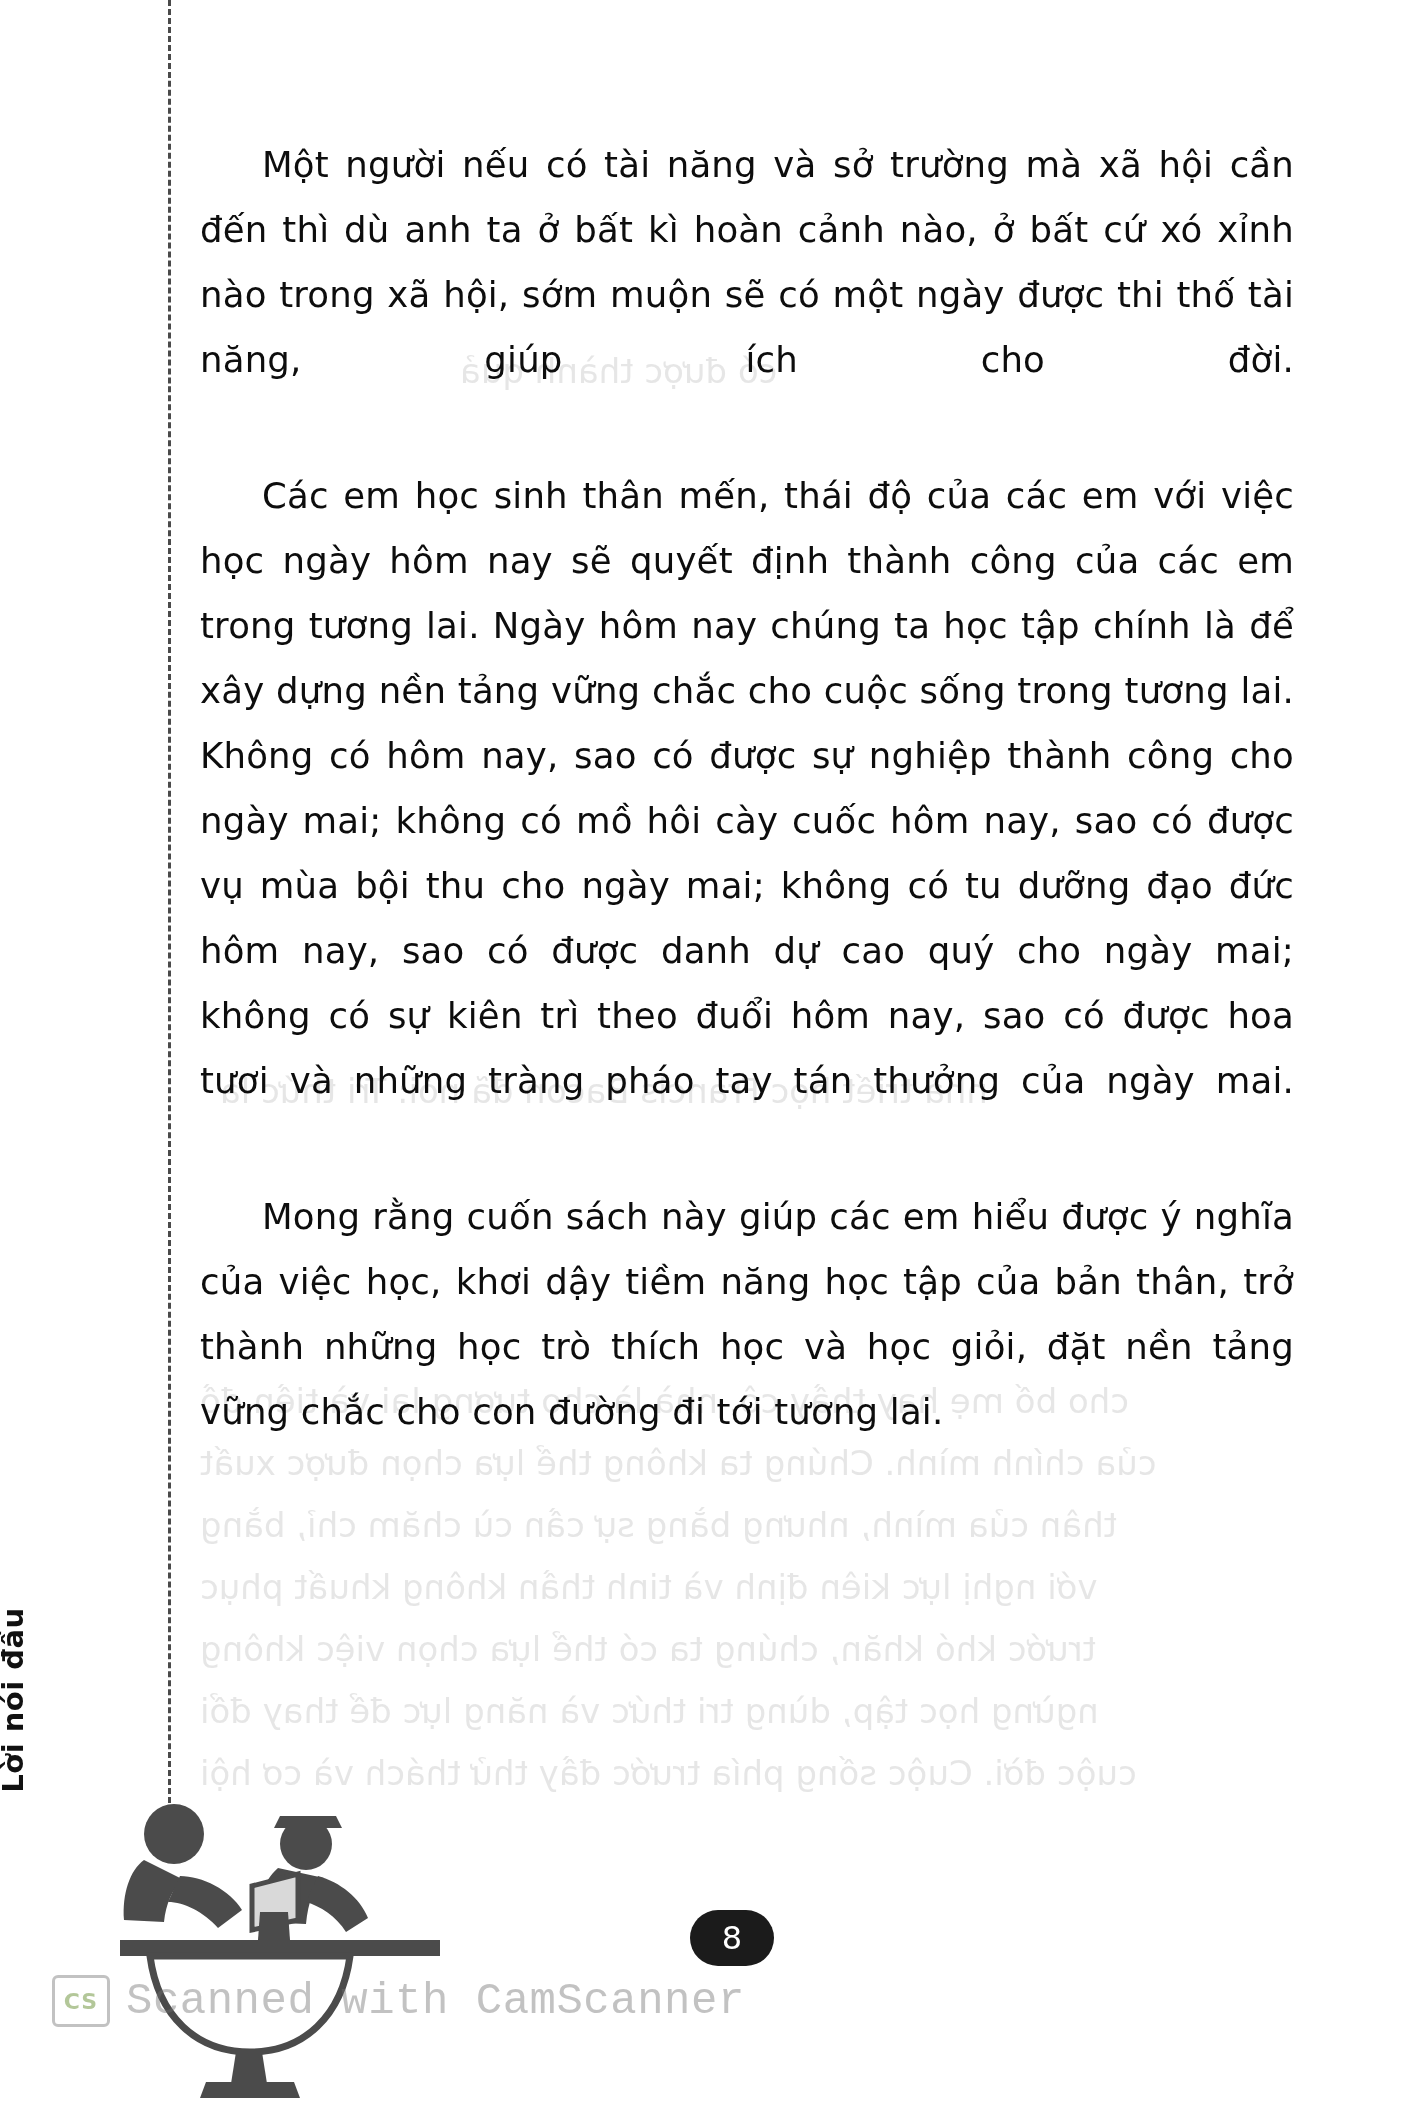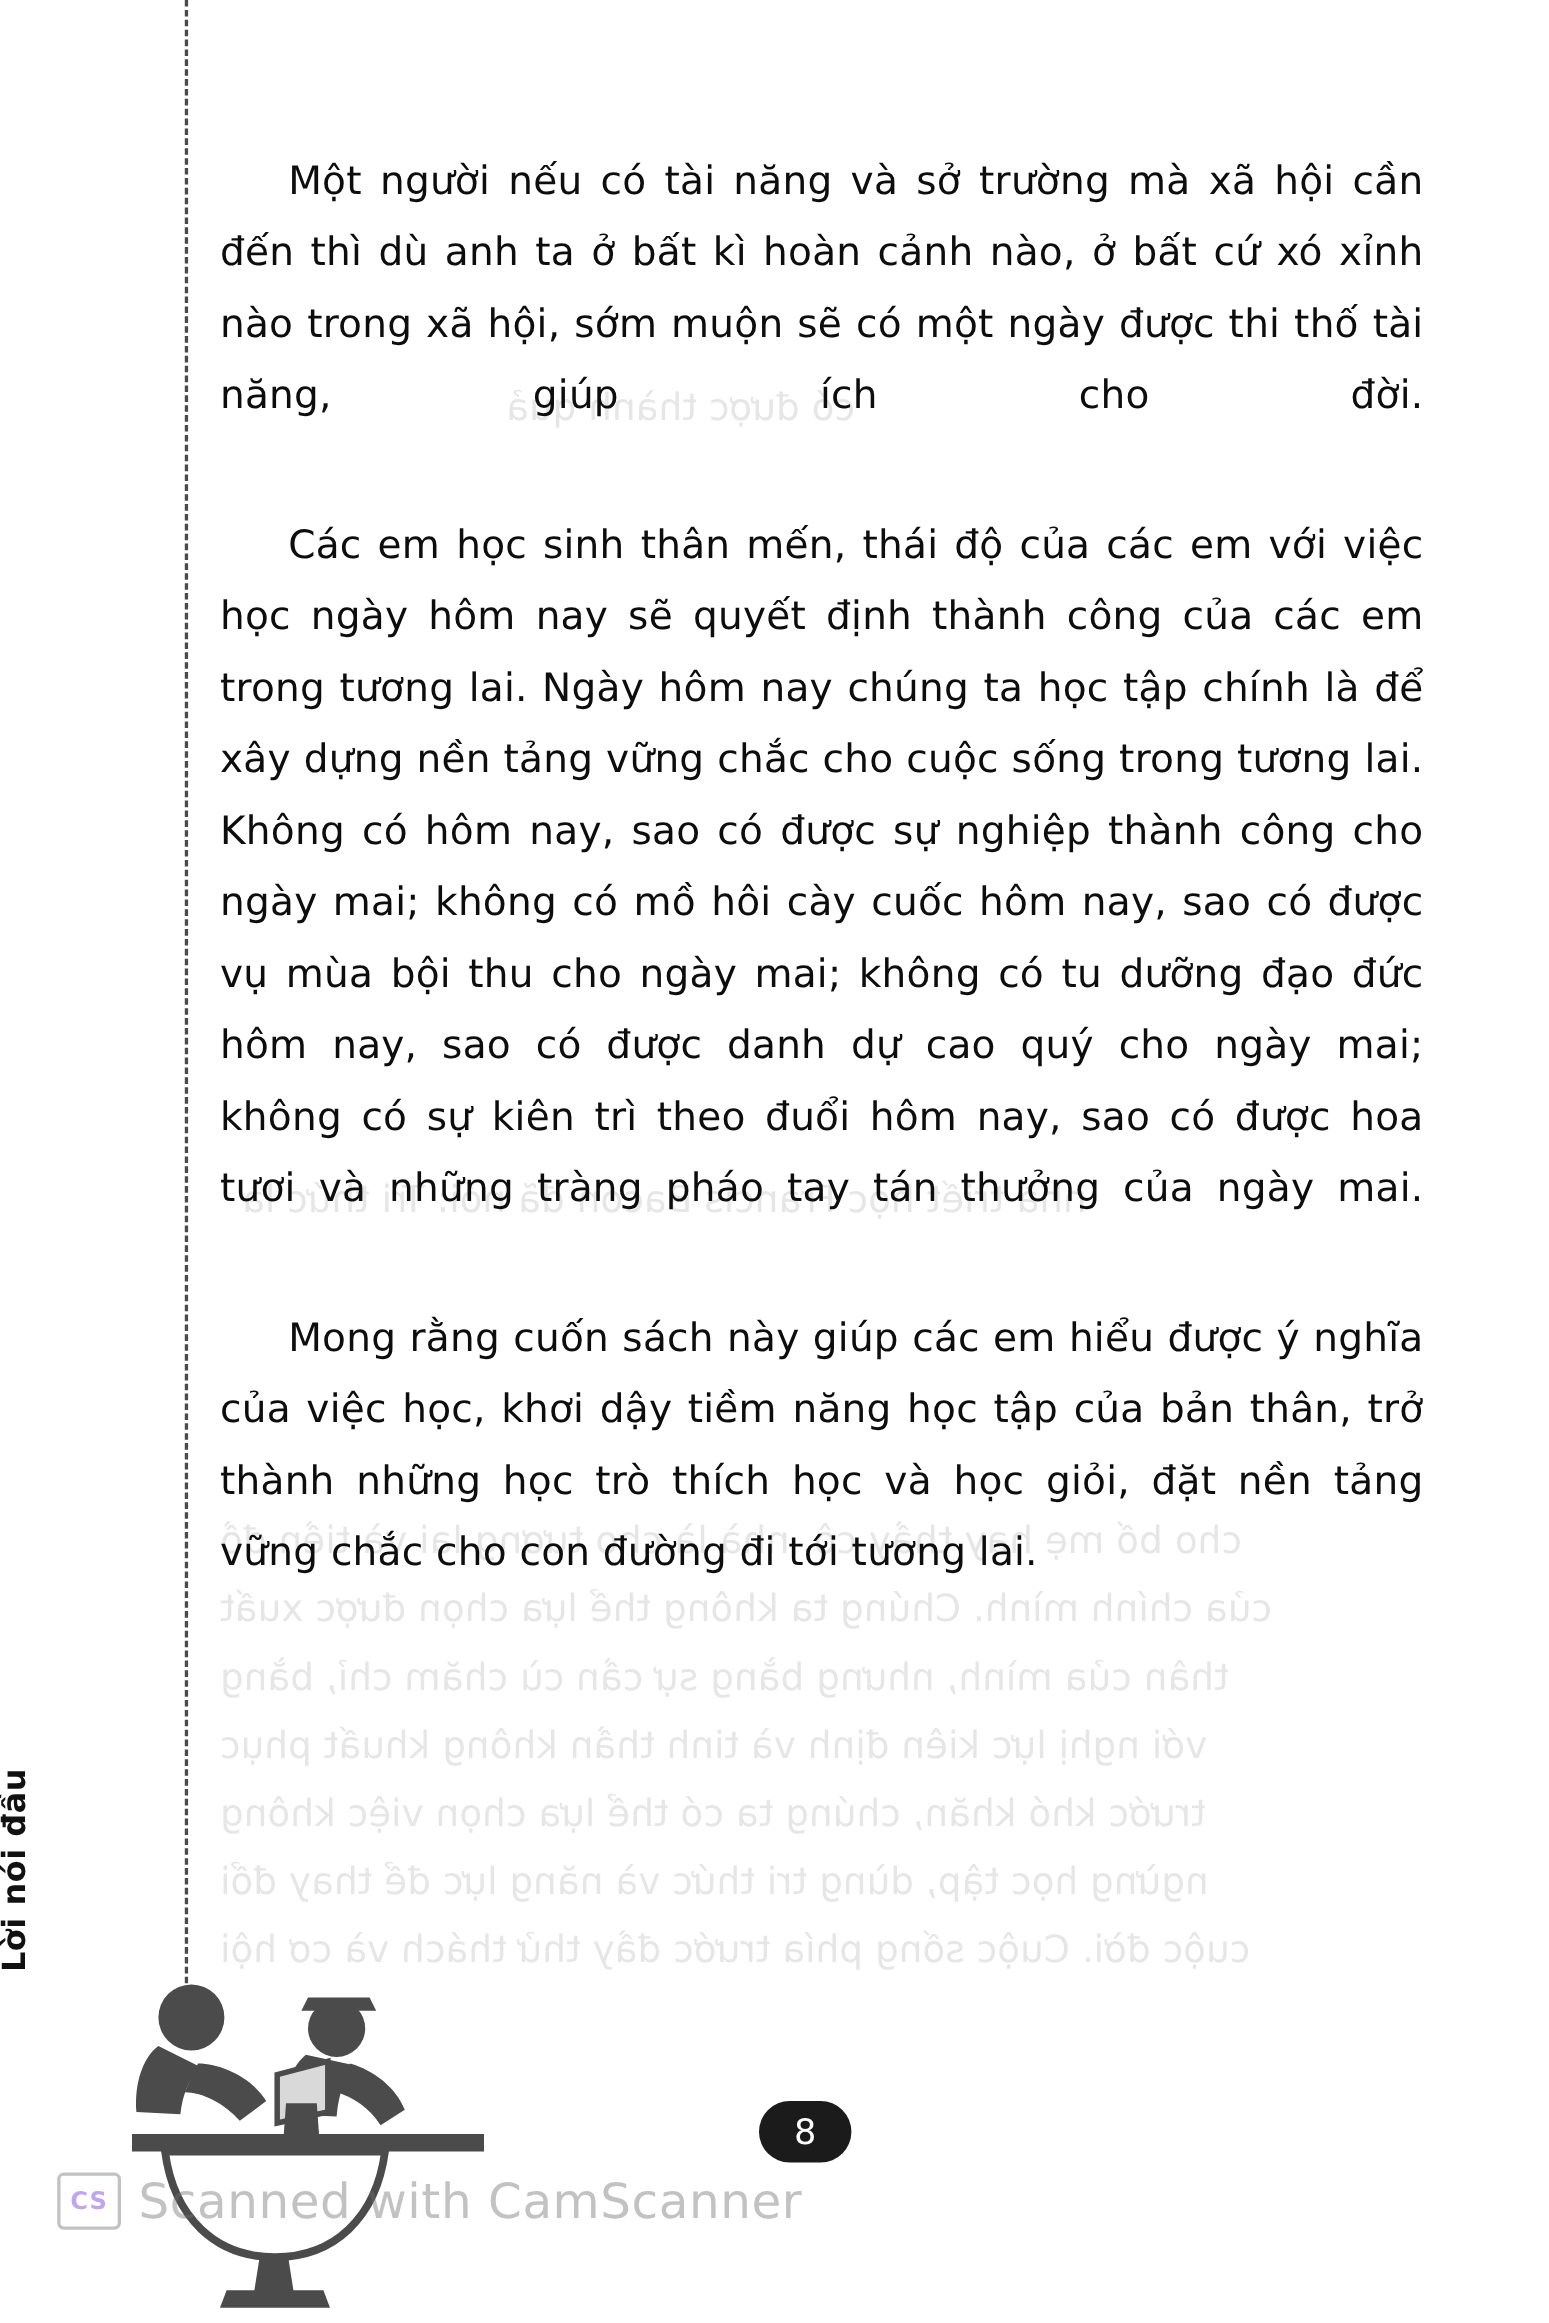--- a/index.html
+++ b/index.html
@@ -123,32 +123,33 @@
     display: flex;
     align-items: center;
     gap: 16px;
     opacity: 0.42;
   }
   #watermark .cs-badge {
     width: 52px;
     height: 46px;
     border: 3px solid #6f6f6f;
     border-radius: 6px;
-    color: #6d28d9;
+    color: #4d7c0f;
     font-size: 22px;
     font-weight: bold;
     display: flex;
     align-items: center;
     justify-content: center;
     letter-spacing: 1px;
   }
   #watermark .cs-text {
     color: #6f6f6f;
     font-size: 44px;
     letter-spacing: 0.5px;
+    font-family: Liberation Mono, monospace;
   }
 </style>
 </head>
 <body>
 
 <div id="page">
 
   <div id="fold-line"></div>
 
   <div id="side-tab">Lời nói đầu</div>

